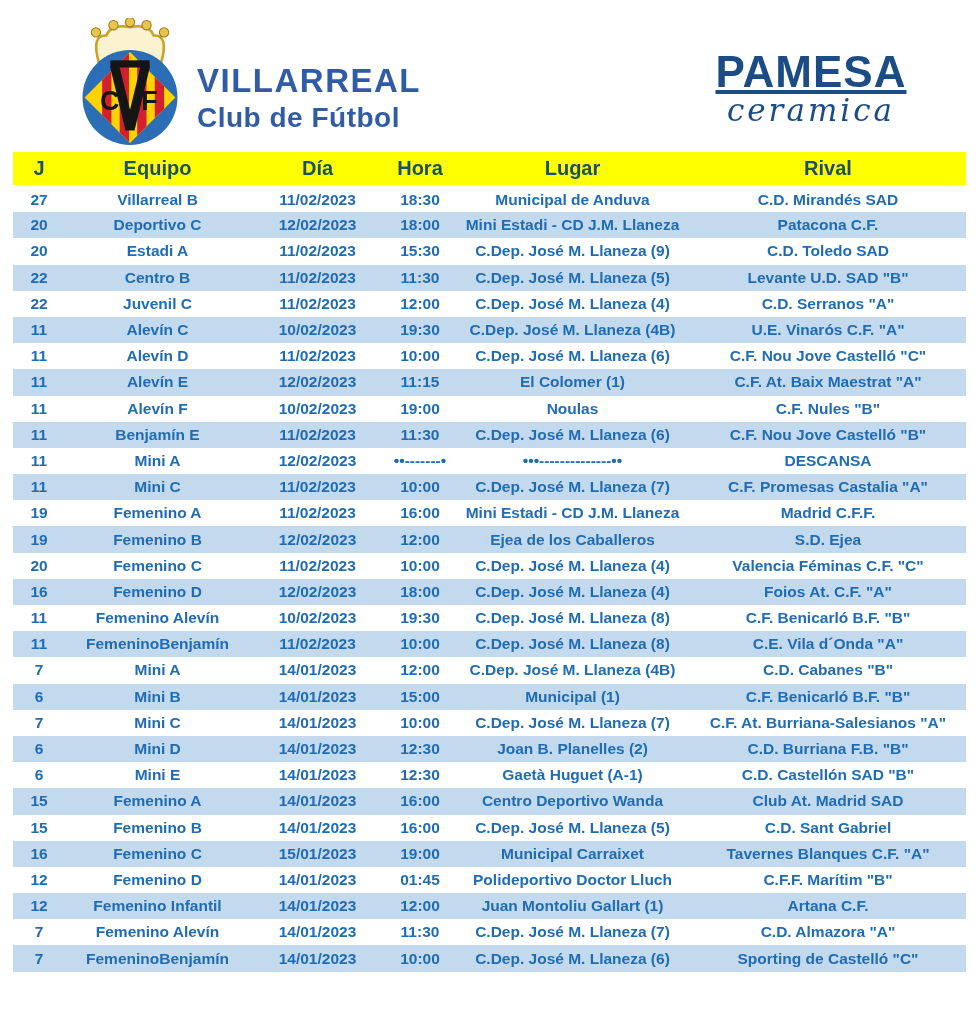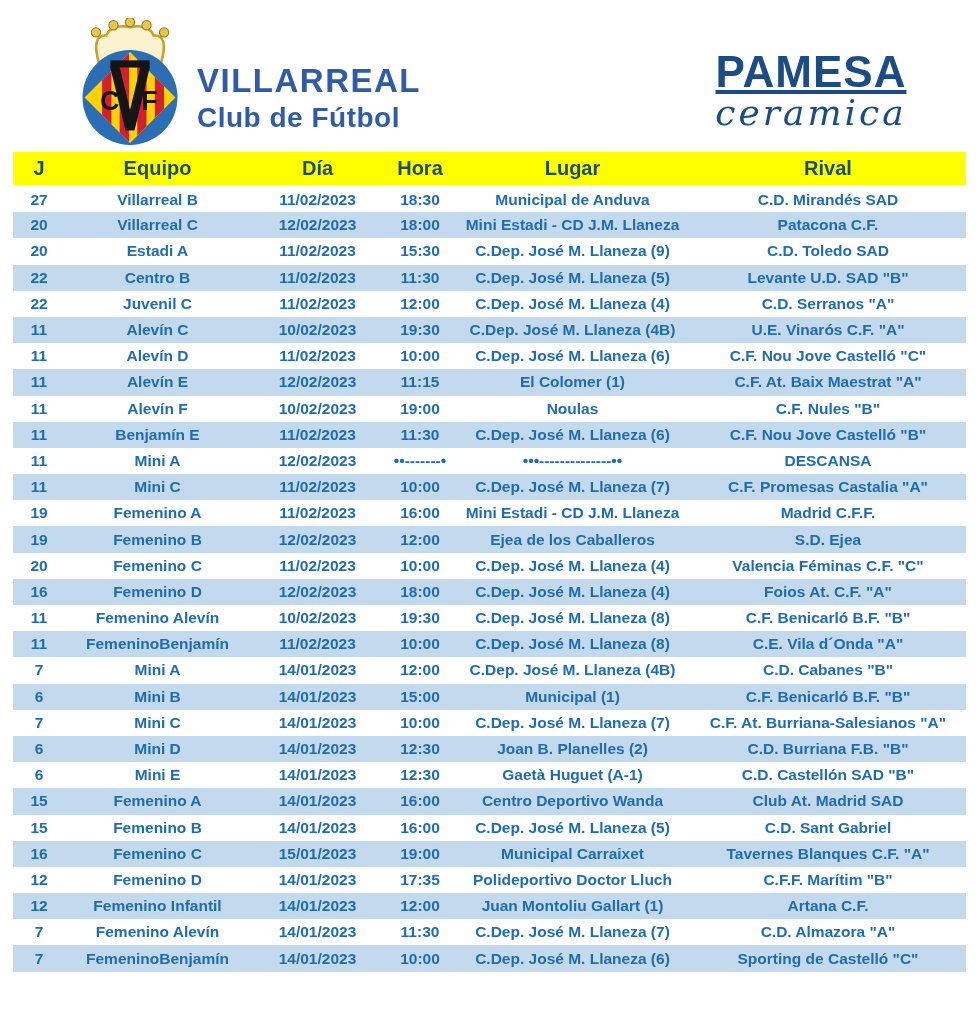--- a/index.html
+++ b/index.html
@@ -19,21 +19,21 @@
   }
   .page { position: relative; width: 978px; height: 1024px; overflow: hidden; background: #fff; }
 
   
   .crest { position: absolute; left: 72px; top: 18px; width: 116px; height: 128px; }
   .club-text { position: absolute; left: 197px; top: 64px; color: var(--club-blue); line-height: 1.05; }
   .club-name { font-size: 33px; font-weight: bold; letter-spacing: 1.5px; }
   .club-sub  { font-size: 28px; font-weight: bold; margin-top: 4px; letter-spacing: 0.5px; }
   .pamesa { position: absolute; left: 688px; top: 50px; width: 246px; text-align: center; color: var(--pamesa-blue); }
   .pamesa-name { font-size: 44px; font-weight: bold; letter-spacing: 1px; line-height: 1; text-decoration: underline; }
-  .pamesa-sub  { font-size: 36px; font-style: italic; font-family: "DejaVu Serif", serif; letter-spacing: 3px; margin-top: -2px; }
+  .pamesa-sub  { font-size: 31px; font-style: italic; font-family: "DejaVu Serif", serif; letter-spacing: 3px; margin-top: -2px; }
 
   
   table.schedule {
     position: absolute; left: 13px; top: 152px; width: 953px;
     border-collapse: collapse; table-layout: fixed;
   }
   table.schedule thead th {
     background: var(--header-bg);
     color: var(--header-text);
     font-size: 20px; font-weight: bold;
@@ -119,21 +119,21 @@
         <tr>
     <td class="col-j">27</td>
     <td class="col-equipo">Villarreal B</td>
     <td class="col-dia">11/02/2023</td>
     <td class="col-hora">18:30</td>
     <td class="col-lugar">Municipal de Anduva</td>
     <td class="col-rival">C.D. Mirandés SAD</td>
   </tr>
         <tr>
     <td class="col-j">20</td>
-    <td class="col-equipo">Villarreal C</td>
+    <td class="col-equipo">Deportivo C</td>
     <td class="col-dia">12/02/2023</td>
     <td class="col-hora">18:00</td>
     <td class="col-lugar">Mini Estadi - CD J.M. Llaneza</td>
     <td class="col-rival">Patacona C.F.</td>
   </tr>
         <tr>
     <td class="col-j">20</td>
     <td class="col-equipo">Estadi A</td>
     <td class="col-dia">11/02/2023</td>
     <td class="col-hora">15:30</td>
@@ -321,21 +321,21 @@
     <td class="col-equipo">Femenino C</td>
     <td class="col-dia">15/01/2023</td>
     <td class="col-hora">19:00</td>
     <td class="col-lugar">Municipal Carraixet</td>
     <td class="col-rival">Tavernes Blanques C.F. "A"</td>
   </tr>
         <tr>
     <td class="col-j">12</td>
     <td class="col-equipo">Femenino D</td>
     <td class="col-dia">14/01/2023</td>
-    <td class="col-hora">17:35</td>
+    <td class="col-hora">01:45</td>
     <td class="col-lugar">Polideportivo Doctor Lluch</td>
     <td class="col-rival">C.F.F. Marítim "B"</td>
   </tr>
         <tr>
     <td class="col-j">12</td>
     <td class="col-equipo">Femenino Infantil</td>
     <td class="col-dia">14/01/2023</td>
     <td class="col-hora">12:00</td>
     <td class="col-lugar">Juan Montoliu Gallart (1)</td>
     <td class="col-rival">Artana C.F.</td>

